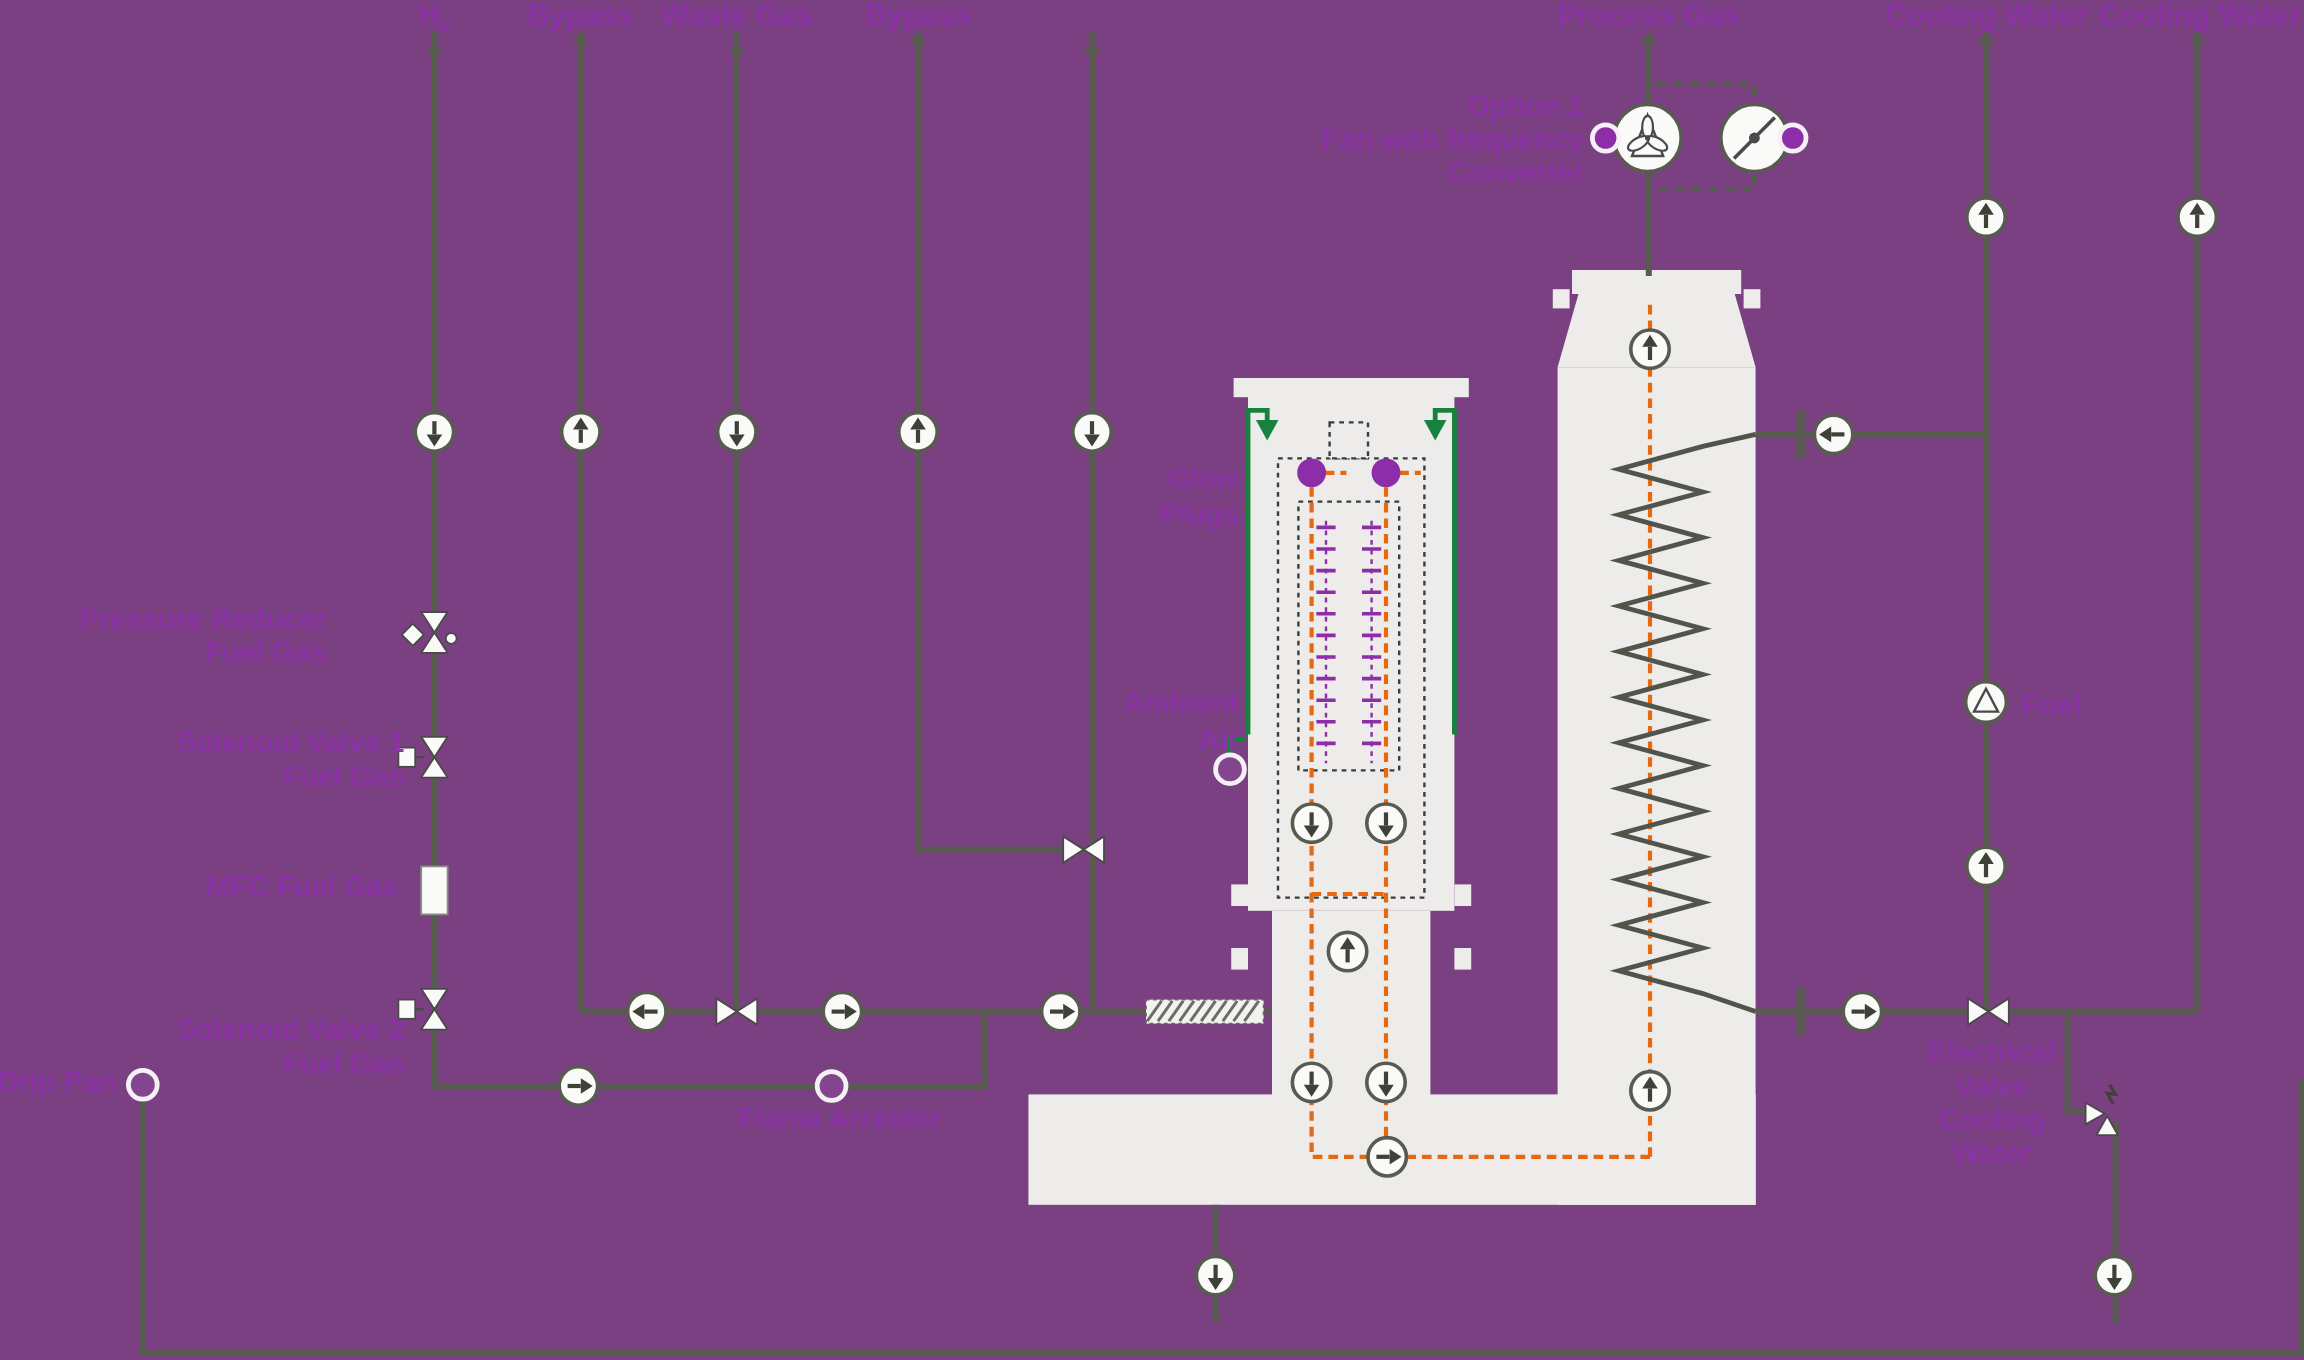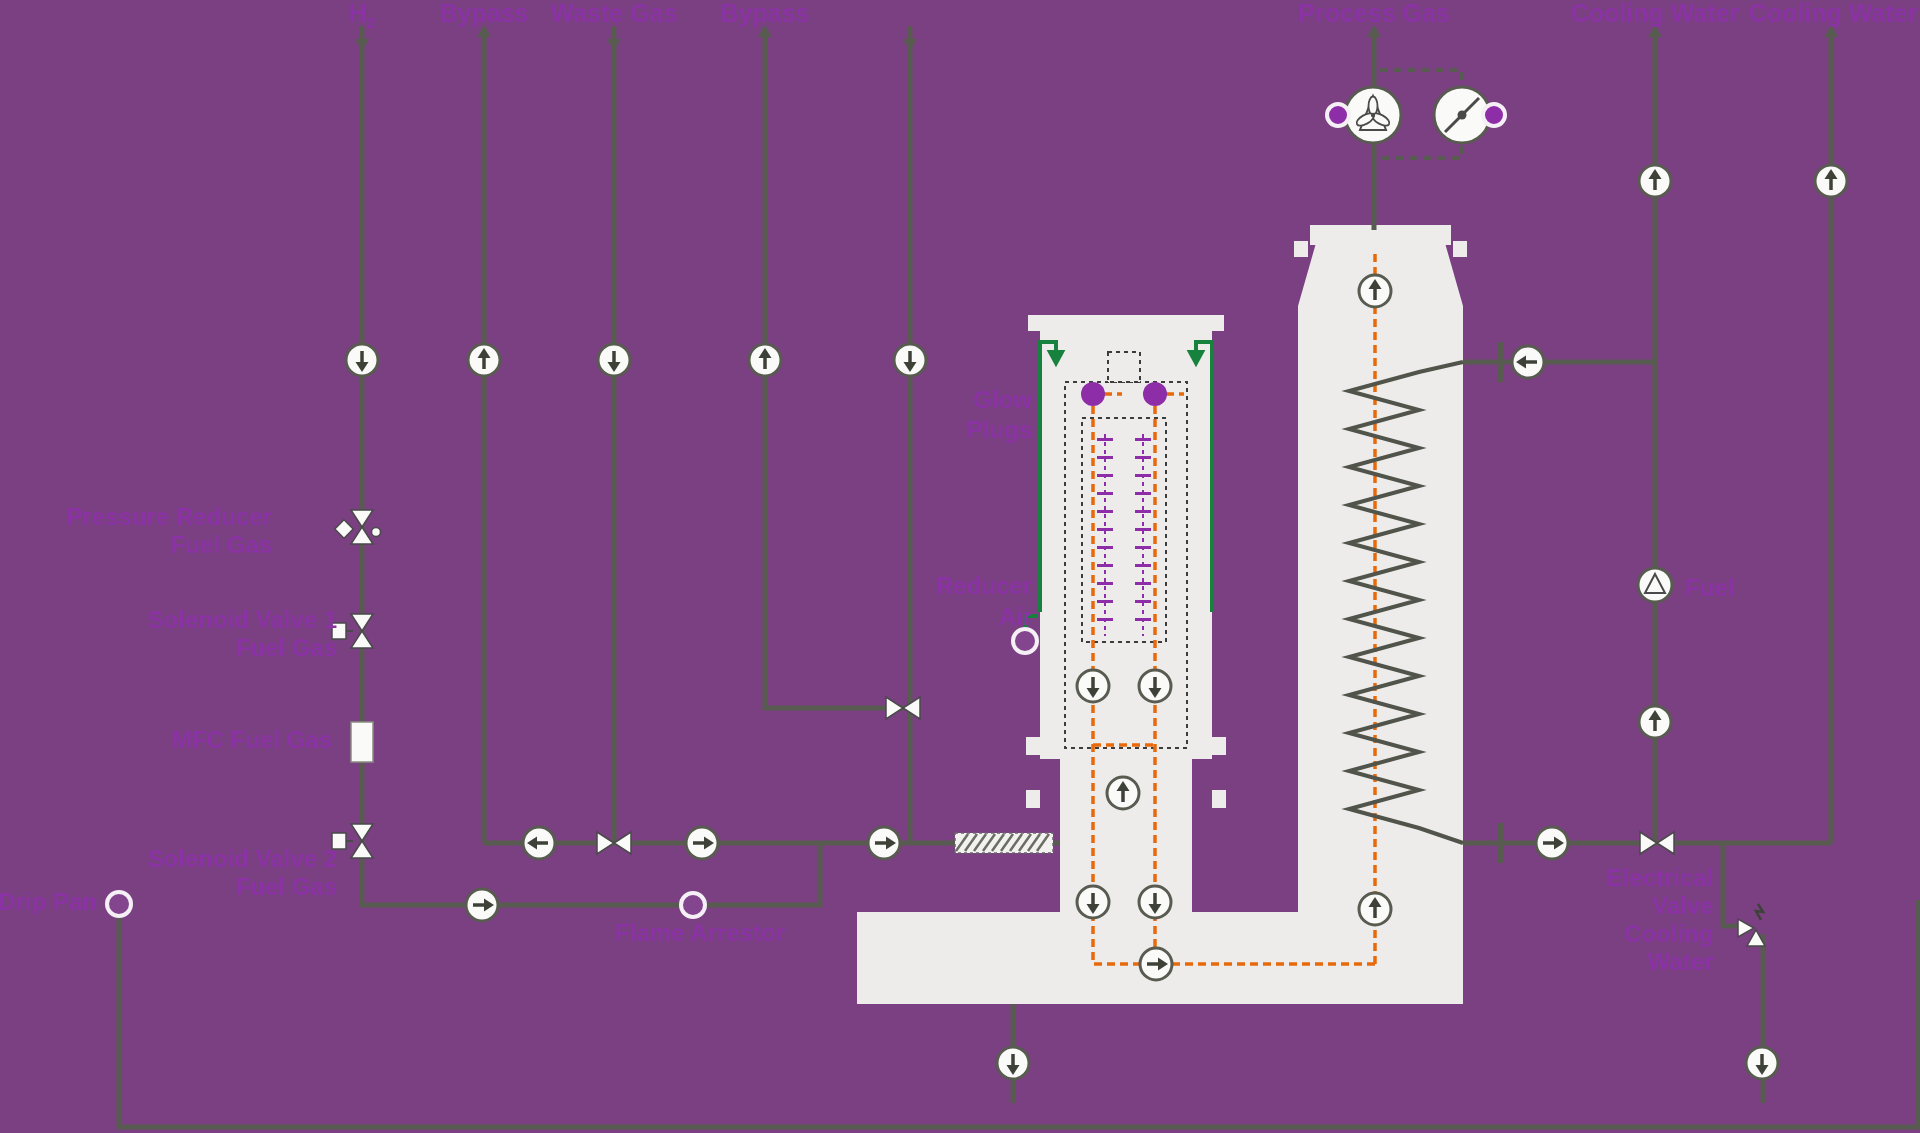--- a/index.html
+++ b/index.html
@@ -1,21 +1,21 @@
 <!DOCTYPE html>
 <html><head>
 <meta charset="utf-8">
 <style>
   html,body{margin:0;padding:0;background:#7A4082;}
   #stage{position:relative;width:1920px;height:1133px;background:#7A4082;overflow:hidden;
          font-family:"Liberation Sans",sans-serif;}
   #stage svg{position:absolute;left:0;top:0;}
   .lbl{position:absolute;color:#8B33A4;font-weight:bold;font-size:24px;line-height:28px;white-space:nowrap;}
   .lbl.right{text-align:right;}
-  .lbl.center{transform:translateX(-50%);text-align:right;}
+  .lbl.center{transform:translateX(-50%);text-align:center;}
   .toplbl{position:absolute;top:0;transform:translateX(-50%);color:#8B33A4;font-weight:bold;
           font-size:25px;line-height:26px;white-space:nowrap;}
   .toplbl sub{font-size:15px;}
 </style>
 </head>
 <body>
 
 <div id="stage">
 
 <svg width="1920" height="1133" viewBox="0 0 1920 1133">
@@ -238,24 +238,29 @@
   <div>Solenoid Valve 2</div>
   <div>Fuel Gas</div>
 </div>
 <div class="lbl right" style="right:1823px;top:888px">Drip Pan</div>
 <div class="lbl center" style="left:700px;top:919px">Flame Arrestor</div>
 <div class="lbl right" style="right:888px;top:385px;line-height:30px">
   <div>Glow</div>
   <div>Plugs</div>
 </div>
 <div class="lbl right" style="right:888px;top:570px;line-height:31px">
-  <div>Reducer</div>
+  <div>Ambient</div>
   <div>Air</div>
 </div>
 <div class="lbl" style="left:1685px;top:574px">Fuel</div>
 <div class="lbl center" style="left:1660px;top:864px">
   <div>Electrical</div>
   <div>Valve</div>
   <div>Cooling</div>
   <div>Water</div>
 </div>
+<div class="lbl right" style="right:600px;top:75px">
+  <div>Option 1</div>
+  <div>Fan with frequency</div>
+  <div>Converter</div>
+</div>
 
 </div>
 
 </body></html>

